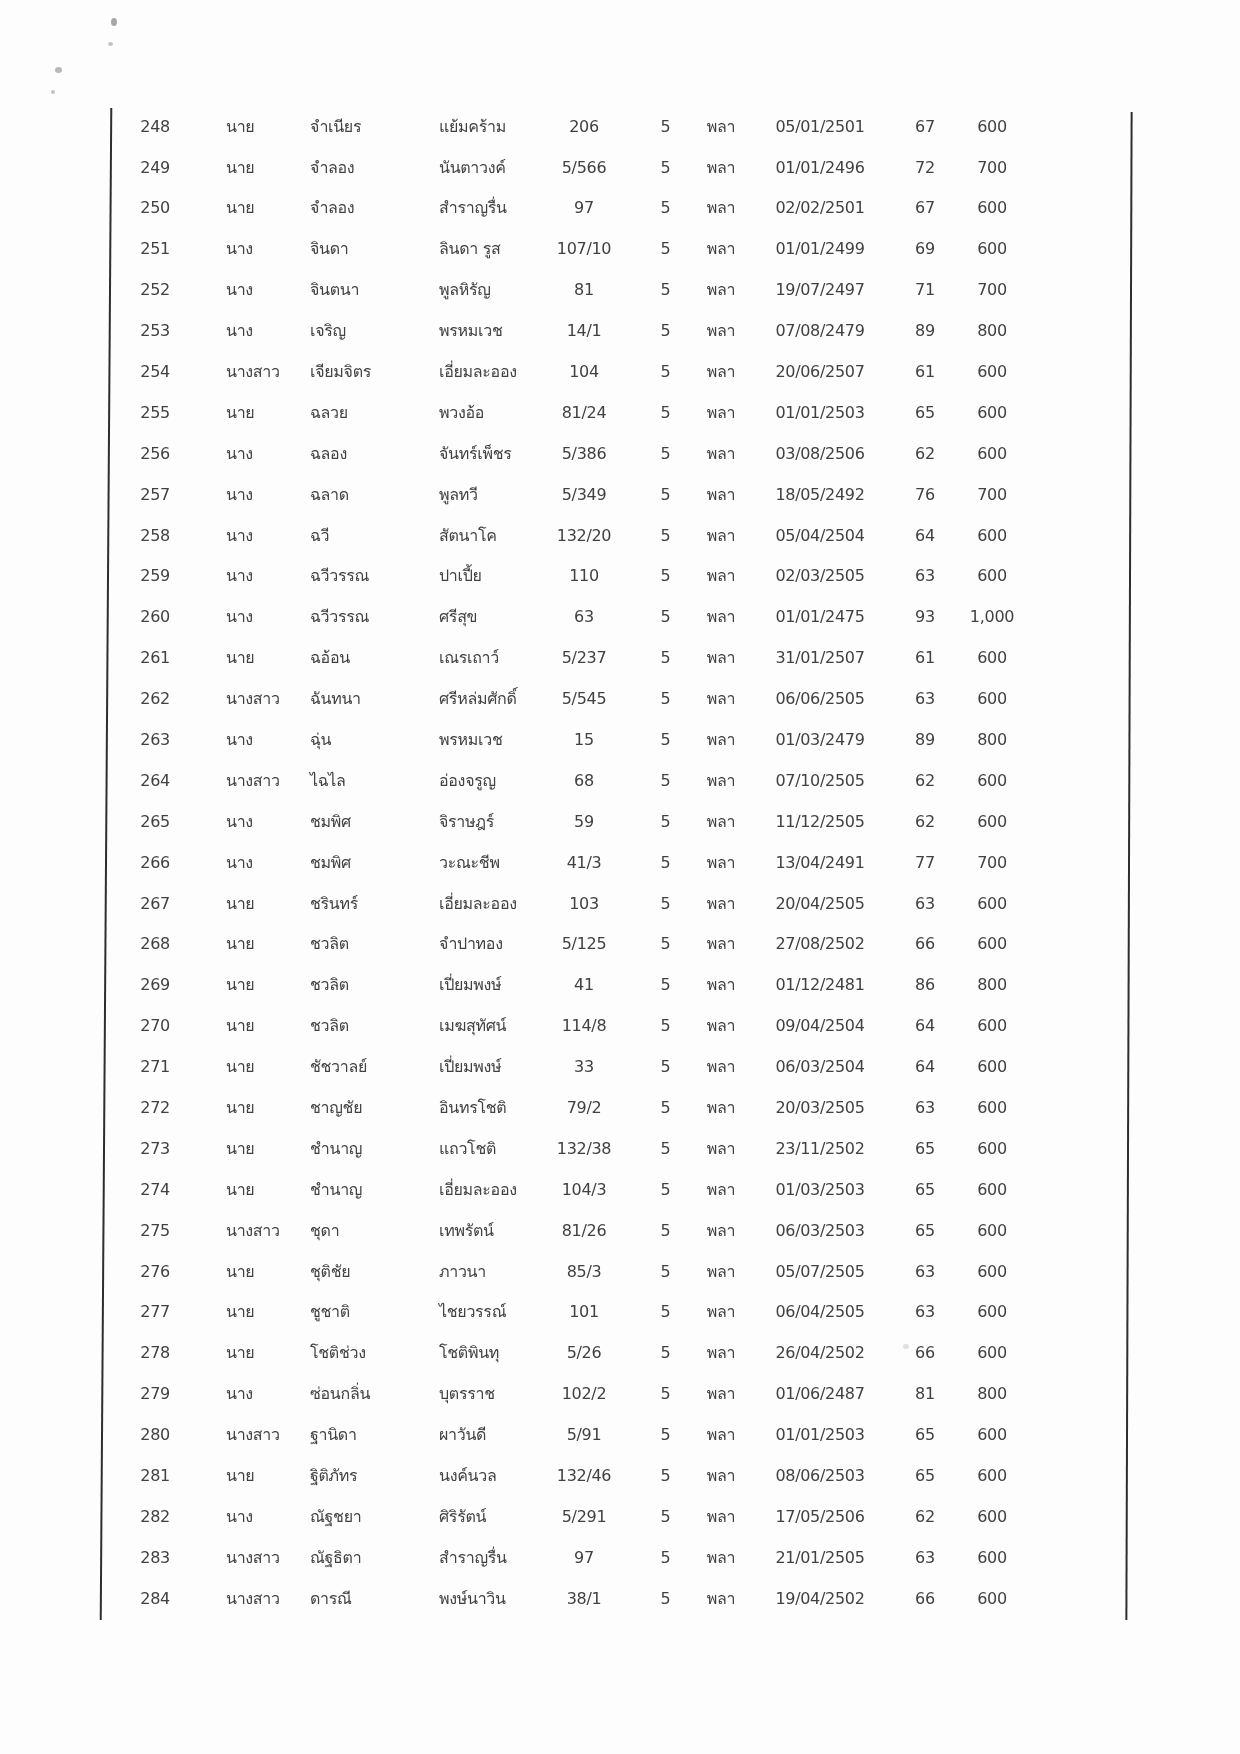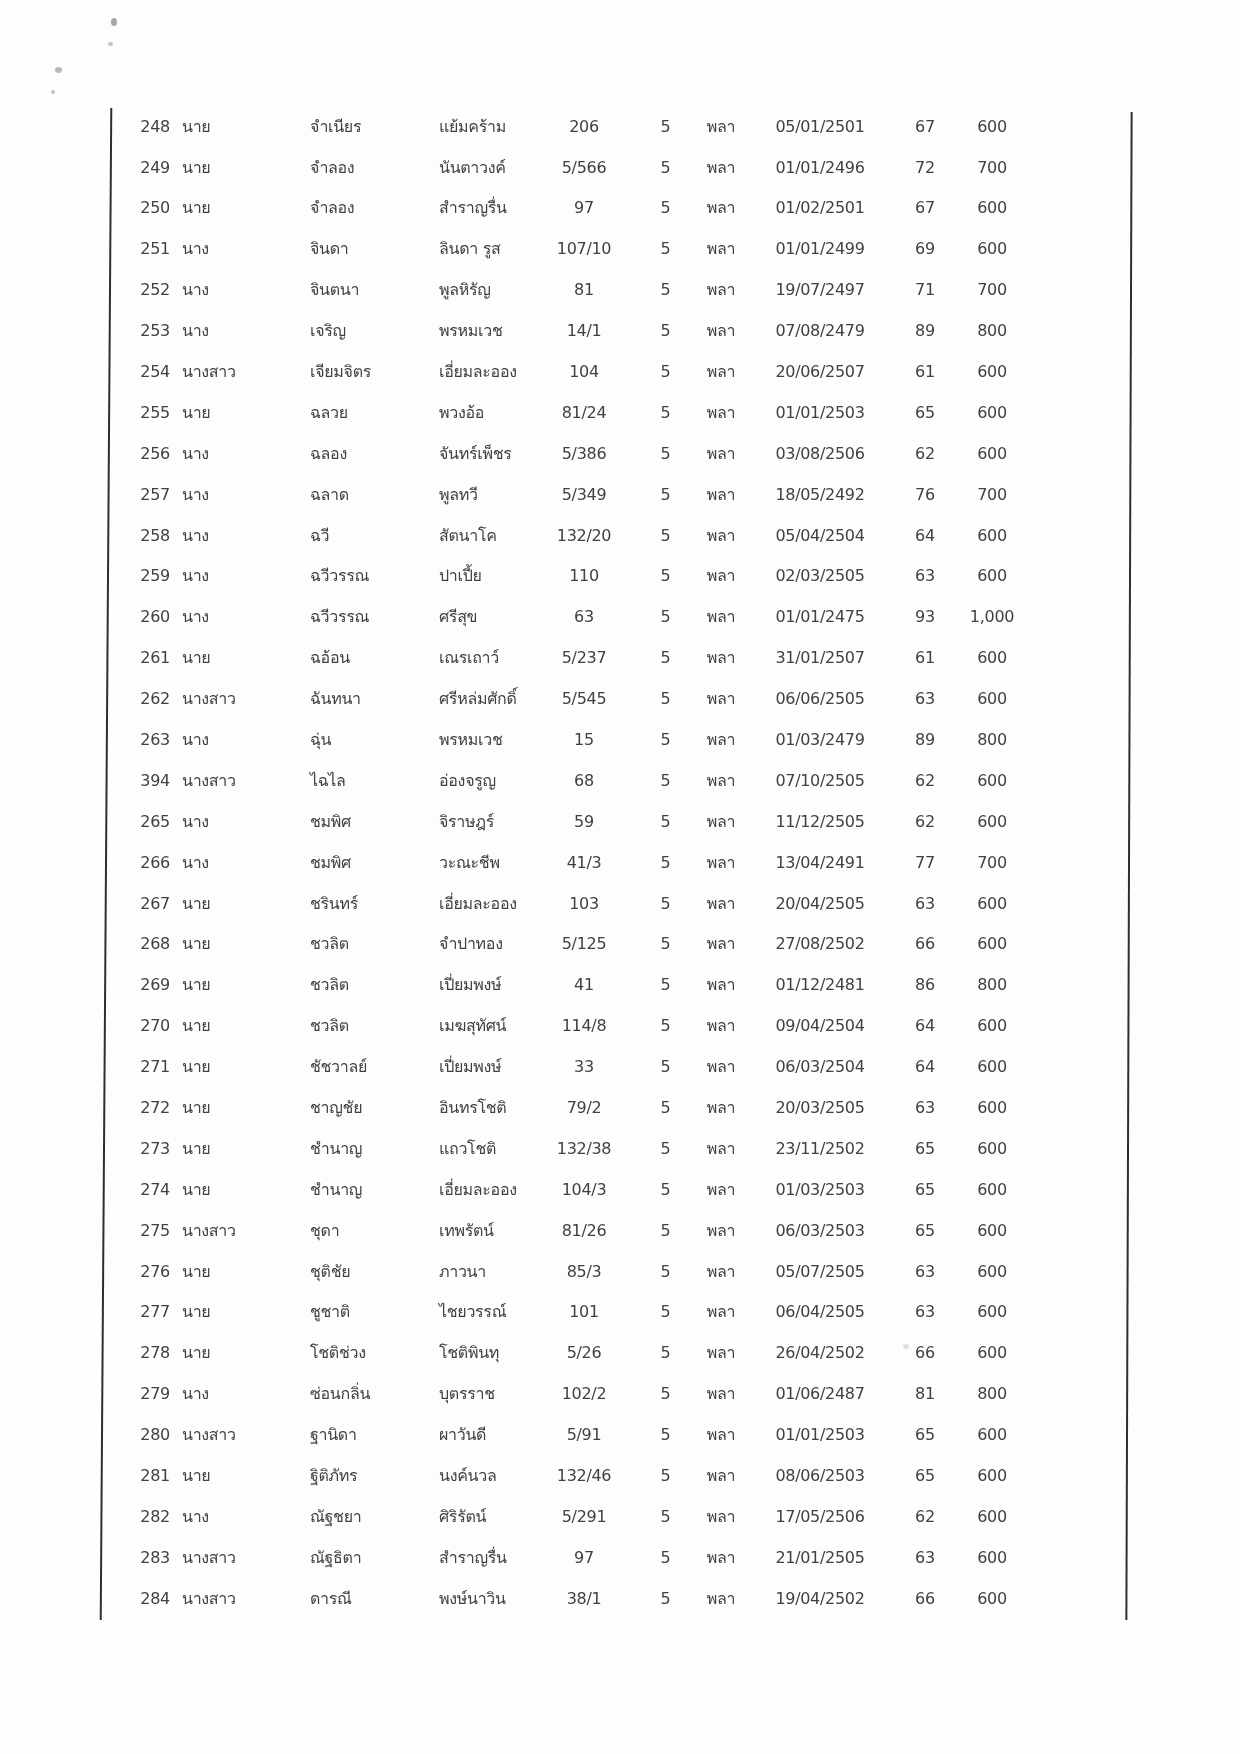--- a/index.html
+++ b/index.html
@@ -44,21 +44,21 @@
     height:40.9px;
     align-items:center;
     font-size:16px;
     letter-spacing:-0.3px;
   }
   .cell{
     white-space:nowrap;
     line-height:1.1;
   }
   .cell.no{text-align:right;padding-right:4px;}
-  .cell.title{padding-left:8px;}
+  .cell.title{padding-left:8px;margin-left:44px;}
   .cell.first{padding-left:6px;margin-left:36px;}
   .cell.last{padding-left:7px;margin-left:44px;}
   .cell.house,.cell.moo,.cell.subd,.cell.dob,.cell.age,.cell.amount{text-align:center;}
   .speck{
     position:absolute;
     background:#8a8a8a;
     border-radius:50%;
   }
 </style>
 </head>
@@ -95,21 +95,21 @@
       <span class="cell amount">700</span>
     </div>
       <div class="row">
       <span class="cell no">250</span>
       <span class="cell title">นาย</span>
       <span class="cell first">จำลอง</span>
       <span class="cell last">สำราญรื่น</span>
       <span class="cell house">97</span>
       <span class="cell moo">5</span>
       <span class="cell subd">พลา</span>
-      <span class="cell dob">01/02/2501</span>
+      <span class="cell dob">02/02/2501</span>
       <span class="cell age">67</span>
       <span class="cell amount">600</span>
     </div>
       <div class="row">
       <span class="cell no">251</span>
       <span class="cell title">นาง</span>
       <span class="cell first">จินดา</span>
       <span class="cell last">ลินดา รูส</span>
       <span class="cell house">107/10</span>
       <span class="cell moo">5</span>
@@ -256,21 +256,21 @@
       <span class="cell first">ฉุ่น</span>
       <span class="cell last">พรหมเวช</span>
       <span class="cell house">15</span>
       <span class="cell moo">5</span>
       <span class="cell subd">พลา</span>
       <span class="cell dob">01/03/2479</span>
       <span class="cell age">89</span>
       <span class="cell amount">800</span>
     </div>
       <div class="row">
-      <span class="cell no">394</span>
+      <span class="cell no">264</span>
       <span class="cell title">นางสาว</span>
       <span class="cell first">ไฉไล</span>
       <span class="cell last">อ่องจรูญ</span>
       <span class="cell house">68</span>
       <span class="cell moo">5</span>
       <span class="cell subd">พลา</span>
       <span class="cell dob">07/10/2505</span>
       <span class="cell age">62</span>
       <span class="cell amount">600</span>
     </div>

